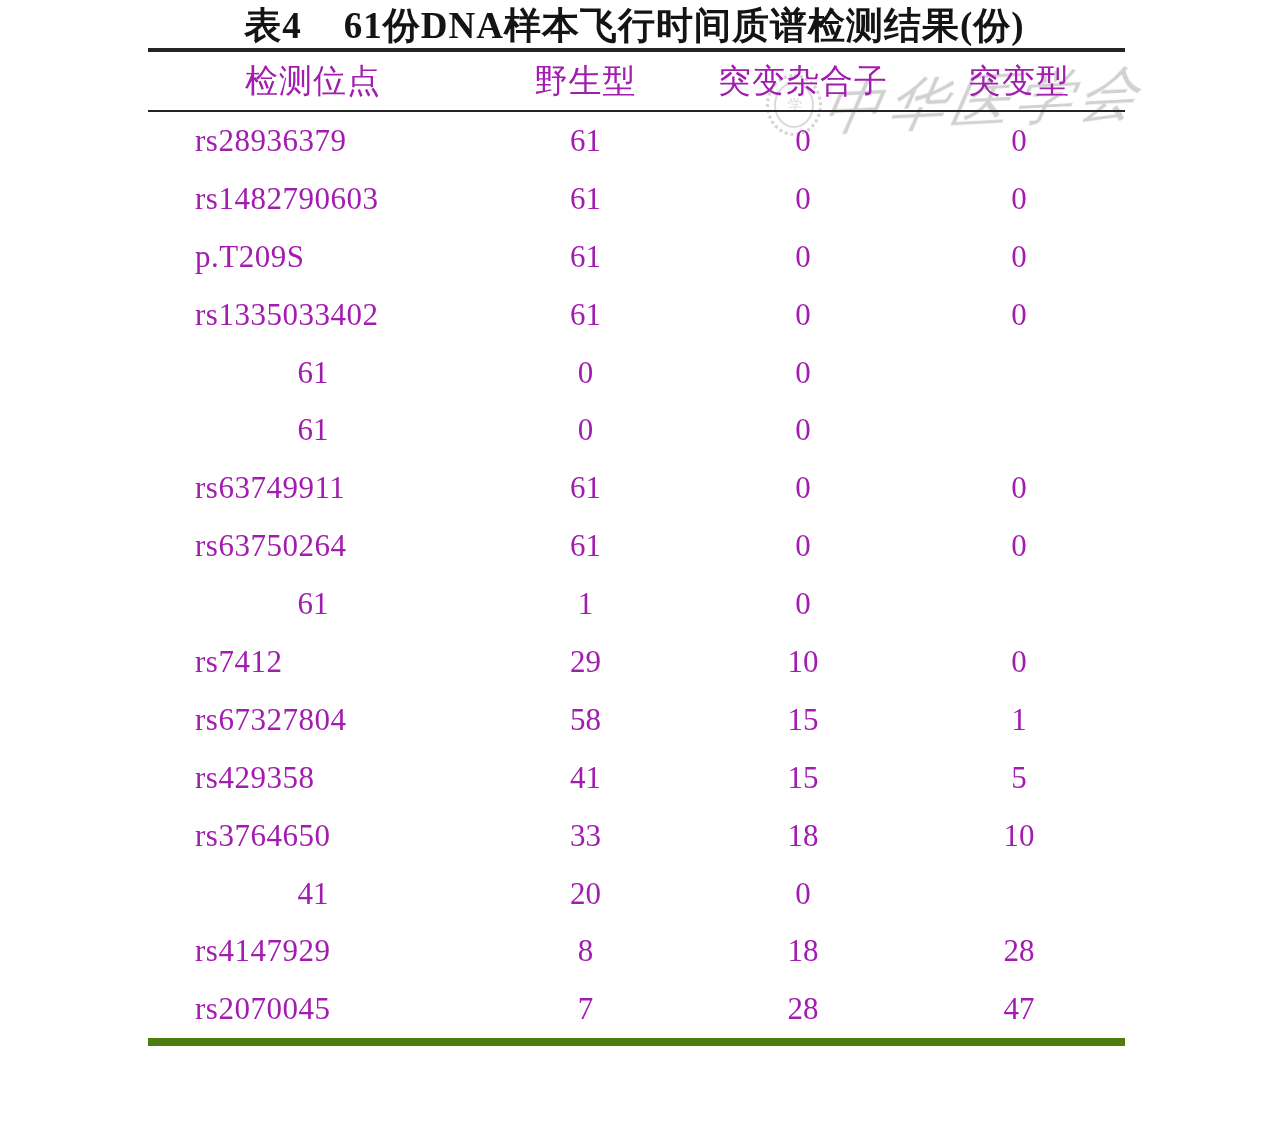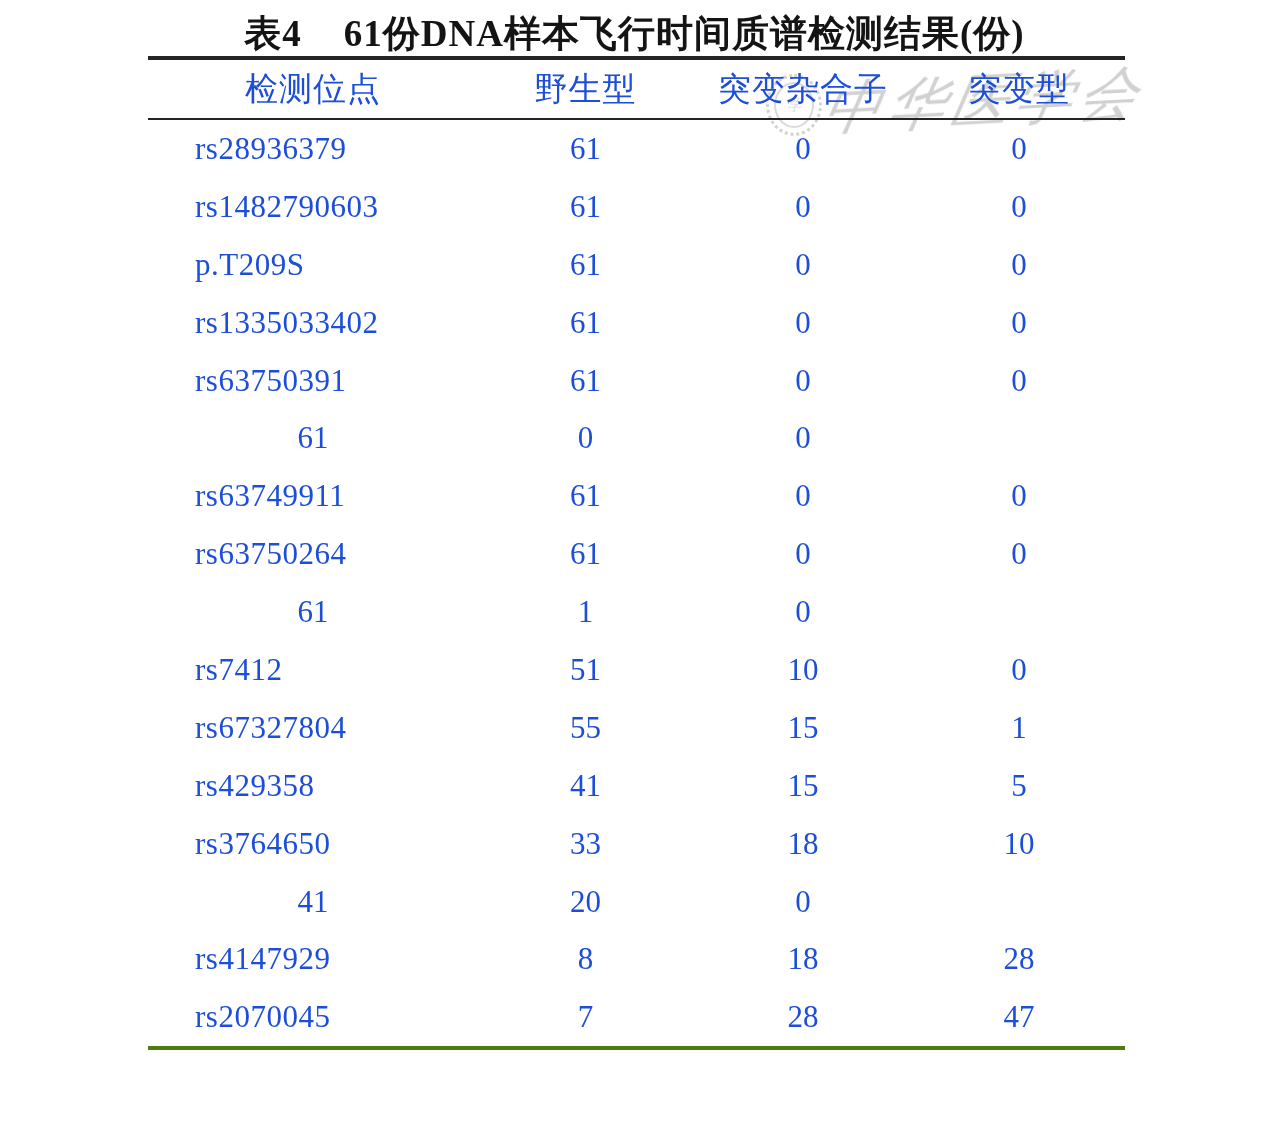--- a/index.html
+++ b/index.html
@@ -12,21 +12,21 @@
     width: 1269px;
     height: 1147px;
     background: #ffffff;
     overflow: hidden;
     font-family: "Liberation Serif", "DejaVu Serif", serif;
   }
 
   
   .caption {
     position: absolute;
-    top: 12px;
+    top: 4px;
     left: 0;
     width: 100%;
     text-align: center;
     font-weight: bold;
     font-size: 37px;
     line-height: 44px;
     color: #141414;
     letter-spacing: 1px;
     white-space: nowrap;
   }
@@ -73,25 +73,25 @@
     white-space: nowrap;
     transform: rotate(-3deg) skewX(-14deg);
     font-style: italic;
     filter: blur(0.4px);
   }
 
   
   .datatable {
     position: absolute;
     left: 148px;
-    top: 56px;
+    top: 48px;
     width: 977px;
     border-top: 4px solid #242424;
-    border-bottom: 4px solid #4d7c0f;
-    color: #1d4ed8;
+    border-bottom: 8px solid #4d7c0f;
+    color: #a21caf;
   }
   .thead {
     display: grid;
     grid-template-columns: 330px 215px 220px 212px;
     height: 58px;
     align-items: center;
     border-bottom: 2.5px solid #242424;
     font-size: 33px;
   }
   .th { text-align: center; letter-spacing: 1px; }
@@ -156,21 +156,20 @@
   </div>
 
   <div class="tr">
     <div class="td c1">rs1335033402</div>
     <div class="td c2">61</div>
     <div class="td c3">0</div>
     <div class="td c4">0</div>
   </div>
 
   <div class="tr">
-    <div class="td c1">rs63750391</div>
     <div class="td c2">61</div>
     <div class="td c3">0</div>
     <div class="td c4">0</div>
   </div>
 
   <div class="tr">
     <div class="td c2">61</div>
     <div class="td c3">0</div>
     <div class="td c4">0</div>
   </div>
@@ -190,28 +189,28 @@
   </div>
 
   <div class="tr">
     <div class="td c2">61</div>
     <div class="td c3">1</div>
     <div class="td c4">0</div>
   </div>
 
   <div class="tr">
     <div class="td c1">rs7412</div>
-    <div class="td c2">51</div>
+    <div class="td c2">29</div>
     <div class="td c3">10</div>
     <div class="td c4">0</div>
   </div>
 
   <div class="tr">
     <div class="td c1">rs67327804</div>
-    <div class="td c2">55</div>
+    <div class="td c2">58</div>
     <div class="td c3">15</div>
     <div class="td c4">1</div>
   </div>
 
   <div class="tr">
     <div class="td c1">rs429358</div>
     <div class="td c2">41</div>
     <div class="td c3">15</div>
     <div class="td c4">5</div>
   </div>

